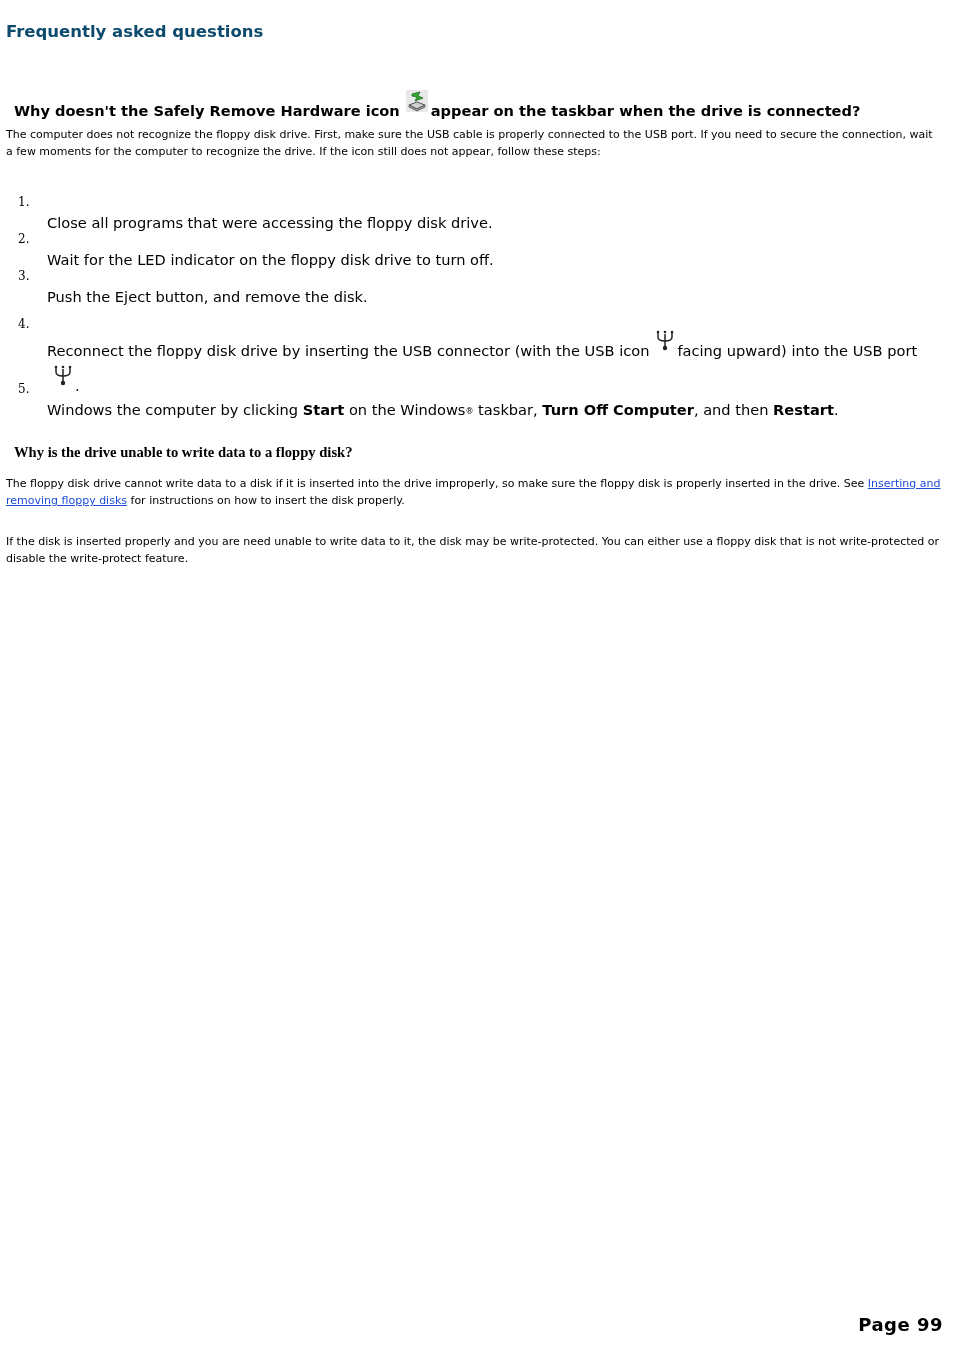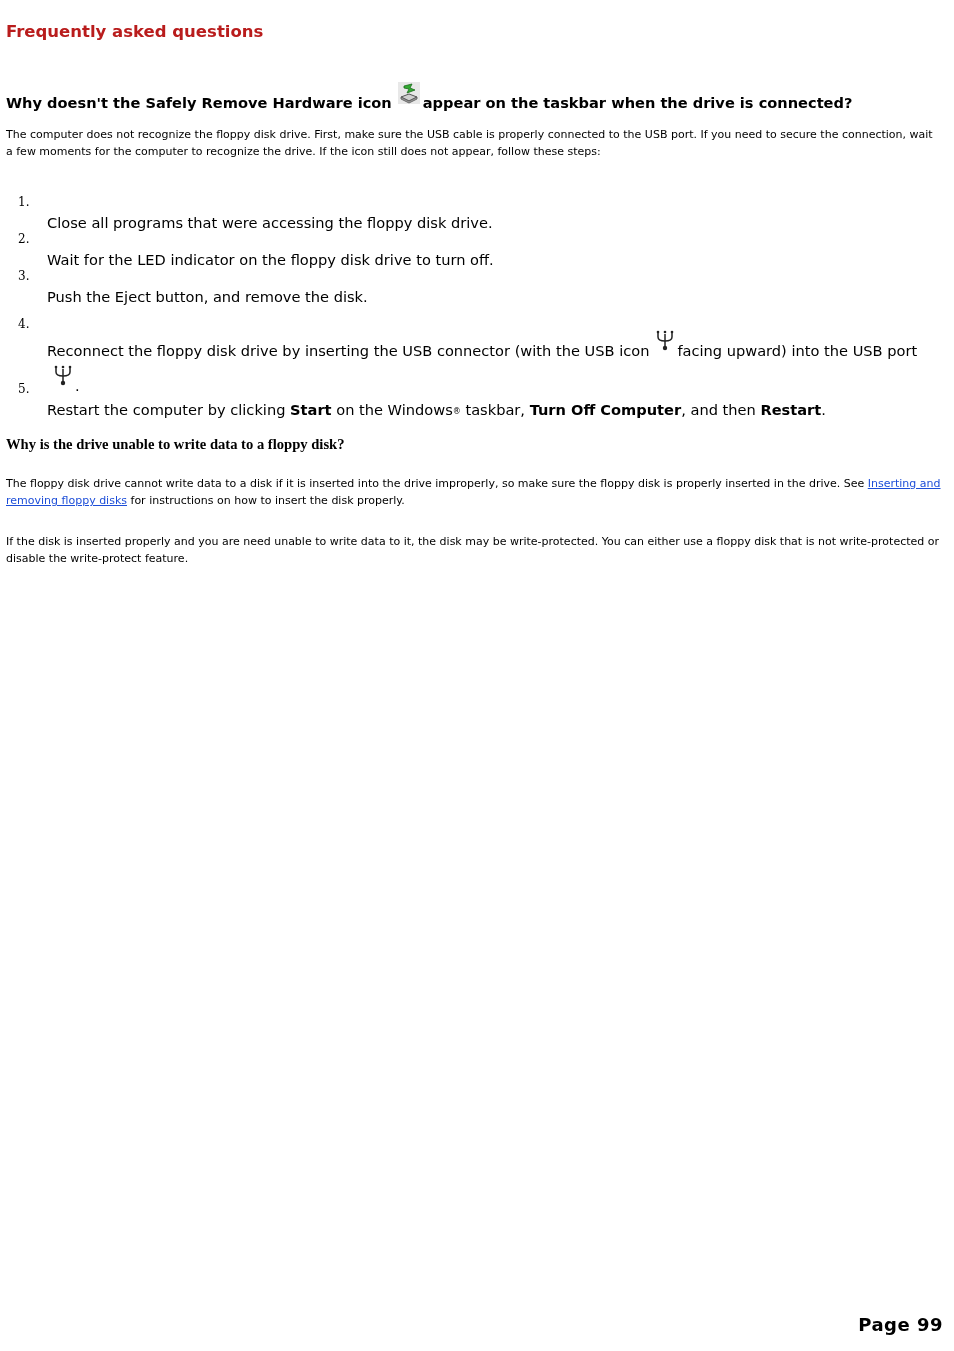--- a/index.html
+++ b/index.html
@@ -3,24 +3,24 @@
   <meta charset="utf-8">
   <style>
     html, body { margin: 0; padding: 0; background: #ffffff; }
     body {
       width: 954px; height: 1351px; position: relative; overflow: hidden;
       font-family: "DejaVu Sans", "Liberation Sans", sans-serif;
       font-size: 14.6px; color: #000000;
     }
     .page-title {
       position: absolute; left: 6px; top: 22px; margin: 0;
-      font-size: 16.5px; font-weight: bold; color: #b91c1c;
+      font-size: 16.5px; font-weight: bold; color: #0c4a6e;
     }
     .q-heading {
-      position: absolute; left: 6px; margin: 0;
+      position: absolute; left: 6px; margin: 8px;
       font-size: 14.6px; font-weight: bold; color: #000;
     }
     .para {
       position: absolute; left: 6px; width: 935px; margin: 0;
       line-height: 17px; font-size: 11px;
     }
     .step {
       position: absolute; left: 0; width: 940px;
       font-size: 14.6px; line-height: 29px;
     }
@@ -86,21 +86,21 @@
         <line x1="10" y1="4" x2="10" y2="16" stroke="#222" stroke-width="1.5"></line>
         <path d="M3 2 L3 7 Q3 11 10 11 Q17 11 17 7 L17 2" fill="none" stroke="#222" stroke-width="1.5"></path>
         <circle cx="3" cy="2" r="1.3" fill="#222"></circle>
           <circle cx="17" cy="2" r="1.3" fill="#222"></circle>
         <circle cx="10" cy="2" r="1.3" fill="#222"></circle>
           <circle cx="10" cy="18" r="2.2" fill="#222"></circle>
       </svg></span><span>.</span></span>
 </div>
 <div class="step" style="top:379px;">
   <span class="num">5.</span>
-  <span class="txt"><span>Restart the computer by clicking </span><b>Start</b><span> on the Windows</span><span class="reg">®</span><span> taskbar, </span><b>Turn Off Computer</b><span>, and then </span><b>Restart</b><span>.</span></span>
+  <span class="txt"><span>Windows the computer by clicking </span><b>Start</b><span> on the Windows</span><span class="reg">®</span><span> taskbar, </span><b>Turn Off Computer</b><span>, and then </span><b>Restart</b><span>.</span></span>
 </div>
 
 <h2 class="q-heading" style="top:436px;font-family:Liberation Serif, serif;">Why is the drive unable to write data to a floppy disk?</h2>
 
 <p class="para" style="top:475px;"><span>The floppy disk drive cannot write data to a disk if it is inserted into the drive improperly, so make sure the floppy disk is properly inserted in the drive. See </span><a class="link" href="#">Inserting and removing floppy disks</a><span> for instructions on how to insert the disk properly.</span></p>
 
 <p class="para" style="top:533px;">If the disk is inserted properly and you are need unable to write data to it, the disk may be write-protected. You can either use a floppy disk that is not write-protected or disable the write-protect feature.</p>
 
 <div class="page-num">Page 99</div>
 

